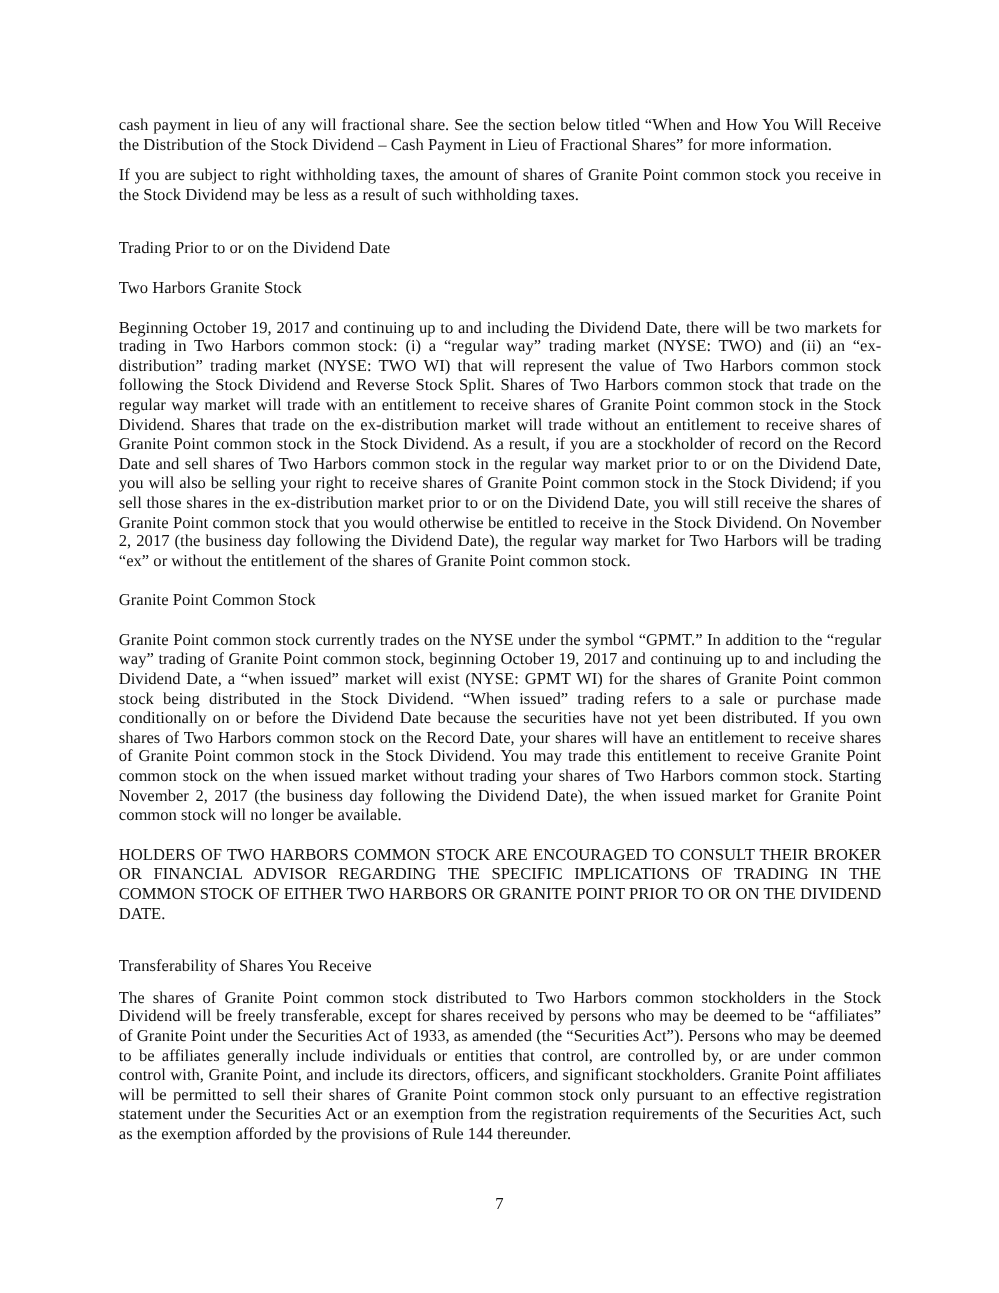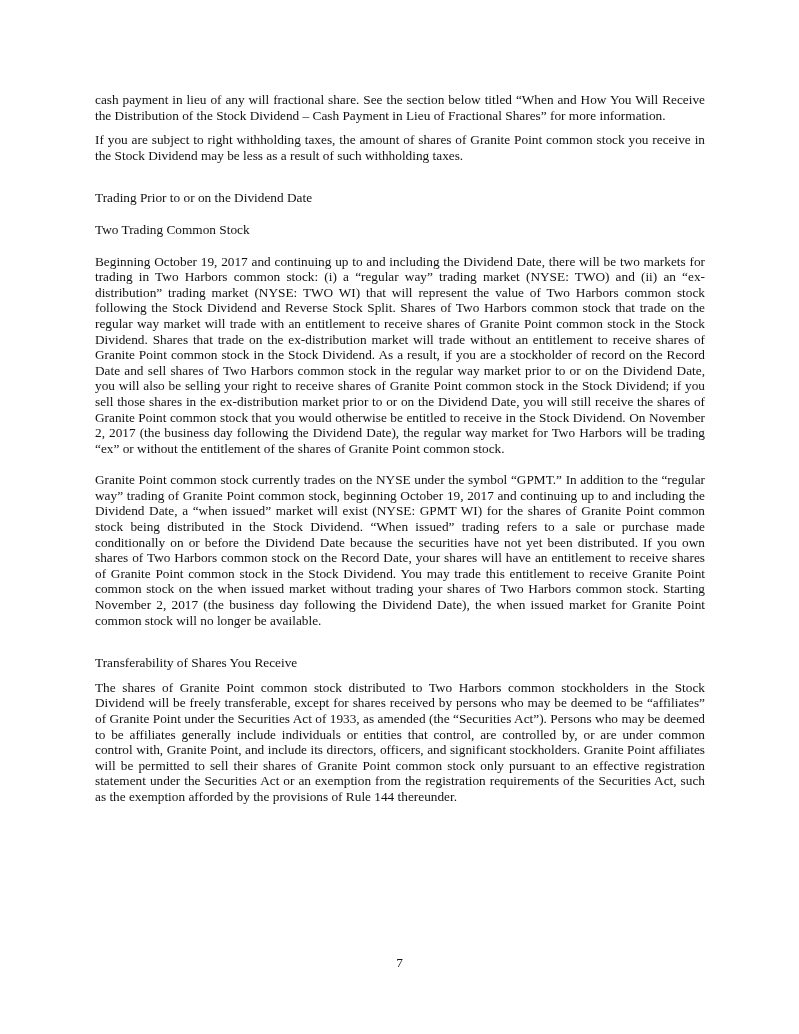--- a/index.html
+++ b/index.html
@@ -19,20 +19,22 @@
       font-family: "Liberation Serif", serif; font-size: 13.3px; color: #111;
     }
   </style>
 </head>
 <body>
 
 <div class="page">
   <p>cash payment in lieu of any will fractional share. See the section below titled “When and How You Will Receive the Distribution of the Stock Dividend – Cash Payment in Lieu of Fractional Shares” for more information.</p>
   <p class="gap-s">If you are subject to right withholding taxes, the amount of shares of Granite Point common stock you receive in the Stock Dividend may be less as a result of such withholding taxes.</p>
   <p class="gap-m heading">Trading Prior to or on the Dividend Date</p>
-  <p class="gap-l subheading">Two Trading Common Stock</p>
+  <p class="gap-l subheading">Two Harbors Granite Stock</p>
   <p class="gap-l">Beginning October 19, 2017 and continuing up to and including the Dividend Date, there will be two markets for trading in Two Harbors common stock: (i) a “regular way” trading market (NYSE: TWO) and (ii) an “ex-distribution” trading market (NYSE: TWO WI) that will represent the value of Two Harbors common stock following the Stock Dividend and Reverse Stock Split. Shares of Two Harbors common stock that trade on the regular way market will trade with an entitlement to receive shares of Granite Point common stock in the Stock Dividend. Shares that trade on the ex-distribution market will trade without an entitlement to receive shares of Granite Point common stock in the Stock Dividend. As a result, if you are a stockholder of record on the Record Date and sell shares of Two Harbors common stock in the regular way market prior to or on the Dividend Date, you will also be selling your right to receive shares of Granite Point common stock in the Stock Dividend; if you sell those shares in the ex-distribution market prior to or on the Dividend Date, you will still receive the shares of Granite Point common stock that you would otherwise be entitled to receive in the Stock Dividend. On November 2, 2017 (the business day following the Dividend Date), the regular way market for Two Harbors will be trading “ex” or without the entitlement of the shares of Granite Point common stock.</p>
+  <p class="gap-l subheading">Granite Point Common Stock</p>
   <p class="gap-l">Granite Point common stock currently trades on the NYSE under the symbol “GPMT.” In addition to the “regular way” trading of Granite Point common stock, beginning October 19, 2017 and continuing up to and including the Dividend Date, a “when issued” market will exist (NYSE: GPMT WI) for the shares of Granite Point common stock being distributed in the Stock Dividend. “When issued” trading refers to a sale or purchase made conditionally on or before the Dividend Date because the securities have not yet been distributed. If you own shares of Two Harbors common stock on the Record Date, your shares will have an entitlement to receive shares of Granite Point common stock in the Stock Dividend. You may trade this entitlement to receive Granite Point common stock on the when issued market without trading your shares of Two Harbors common stock. Starting November 2, 2017 (the business day following the Dividend Date), the when issued market for Granite Point common stock will no longer be available.</p>
+  <p class="gap-l">HOLDERS OF TWO HARBORS COMMON STOCK ARE ENCOURAGED TO CONSULT THEIR BROKER OR FINANCIAL ADVISOR REGARDING THE SPECIFIC IMPLICATIONS OF TRADING IN THE COMMON STOCK OF EITHER TWO HARBORS OR GRANITE POINT PRIOR TO OR ON THE DIVIDEND DATE.</p>
   <p class="gap-m heading">Transferability of Shares You Receive</p>
   <p class="gap-s">The shares of Granite Point common stock distributed to Two Harbors common stockholders in the Stock Dividend will be freely transferable, except for shares received by persons who may be deemed to be “affiliates” of Granite Point under the Securities Act of 1933, as amended (the “Securities Act”). Persons who may be deemed to be affiliates generally include individuals or entities that control, are controlled by, or are under common control with, Granite Point, and include its directors, officers, and significant stockholders. Granite Point affiliates will be permitted to sell their shares of Granite Point common stock only pursuant to an effective registration statement under the Securities Act or an exemption from the registration requirements of the Securities Act, such as the exemption afforded by the provisions of Rule 144 thereunder.</p>
 </div>
 
 <div class="pagenum">7</div>
 
 </body></html>

